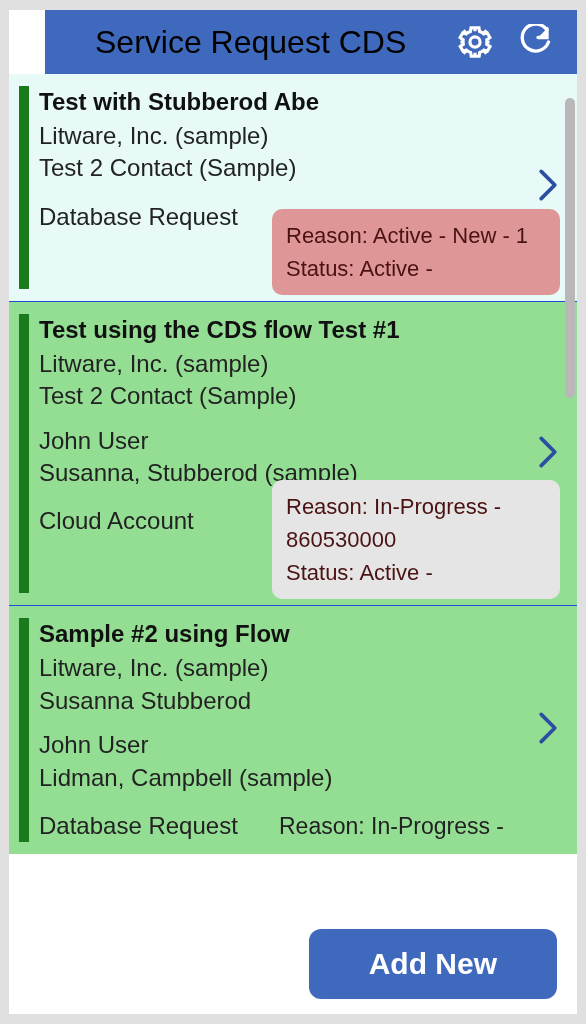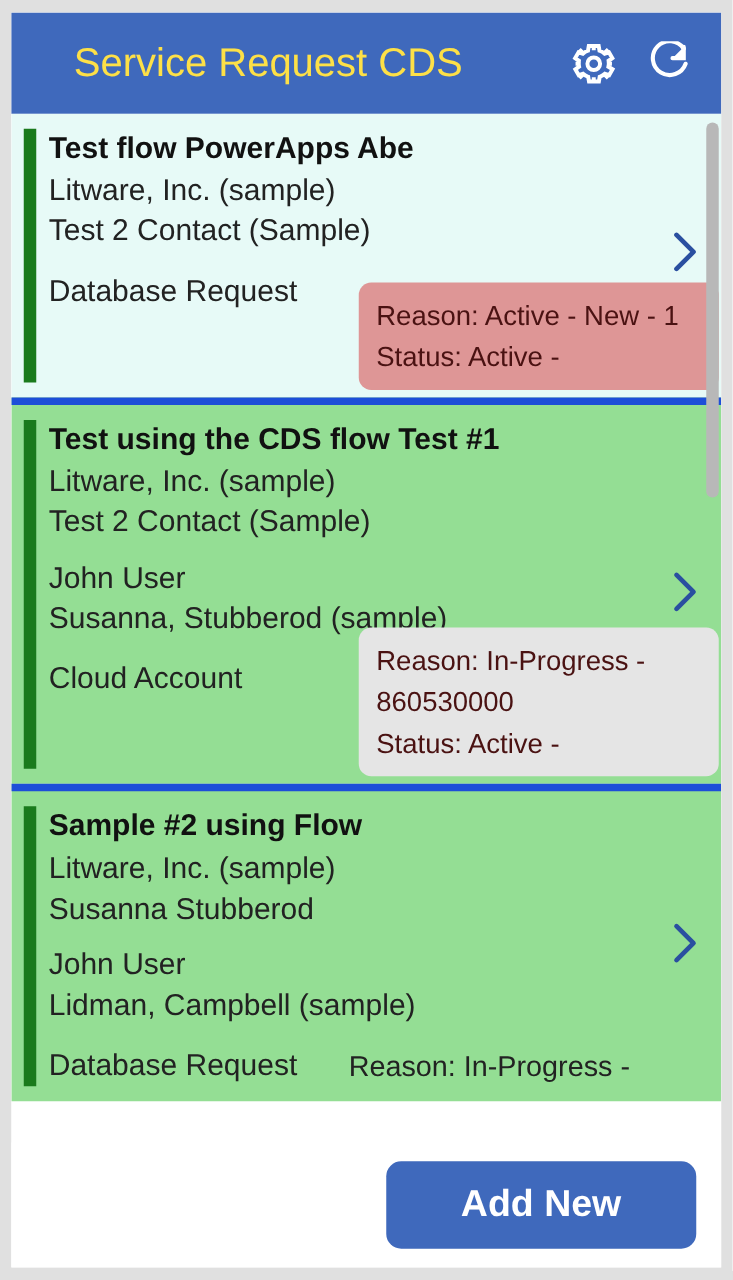--- a/index.html
+++ b/index.html
@@ -16,26 +16,27 @@
     width: 568px;
     height: 1004px;
     background: #fff;
     position: relative;
     display: flex;
     flex-direction: column;
     overflow: hidden;
   }
   .header {
     background: #3F69BC;
-    color: #fde047;
-    height: 81px;
+    color: #000000;
+    height: 64px;
     display: flex;
     align-items: center;
     padding: 0 20px;
     flex-shrink: 0;
+    margin-left: 36px;
   }
   .header-title {
     flex: 1;
     font-size: 32px;
     font-weight: 400;
     padding-left: 30px;
   }
   .header-icon {
     width: 44px;
     height: 44px;
@@ -57,21 +58,21 @@
     right: 2px;
     width: 10px;
     height: 300px;
     background: #B8B8B8;
     border-radius: 5px;
     z-index: 5;
   }
   .card {
     position: relative;
     padding: 14px 20px 14px 30px;
-    border-top: 6px solid #1d4ed8;
+    border-top: 1px solid #1d4ed8;
   }
   .card:first-child { border-top: none; }
   .card .accent {
     position: absolute;
     left: 10px;
     top: 12px;
     bottom: 12px;
     width: 10px;
     background: #1A7A1C;
   }
@@ -82,21 +83,21 @@
   .section-gap { margin-top: 12px; }
   .chevron {
     position: absolute;
     right: 18px;
     top: 50%;
     transform: translateY(-50%);
     cursor: pointer;
   }
   .badge {
     position: absolute;
-    right: 2px;
+    right: 17px;
     bottom: 6px;
     width: 288px;
     padding: 10px 14px 10px 14px;
     border-radius: 10px;
     font-size: 22px;
     color: #4a1212;
     line-height: 1.5;
   }
   .badge-red { background: #DE9696; }
   .badge-brown { background: #e5e5e5; }
@@ -153,21 +154,21 @@
         <polyline points="20,3 20,9 14,9"></polyline>
       </svg>
     </div>
   </div>
 
   <div class="scrollbar-fake"></div>
 
   <div class="list" id="list">
       <div class="card bg-light" style="padding-bottom: 70px;">
         <div class="accent"></div>
-        <div class="title-row">Test flow PowerApps Abe</div>
+        <div class="title-row">Test with Stubberod Abe</div>
         <div class="sub-row">Litware, Inc. (sample)</div>
         <div class="sub-row">Test 2 Contact (Sample)</div>
         <div class="section-gap"></div>
         <div class="type-row">Database Request</div>
         <div class="chevron"><svg width="22" height="34" viewBox="0 0 12 20" fill="none" stroke="#2a4fa0" stroke-width="2.2" stroke-linecap="round" stroke-linejoin="round">
             <polyline points="2,2 10,10 2,18"></polyline>
           </svg></div>
         <div class="badge badge-red">
           <div>Reason: Active - New - 1</div>
           <div>Status: Active -</div>

